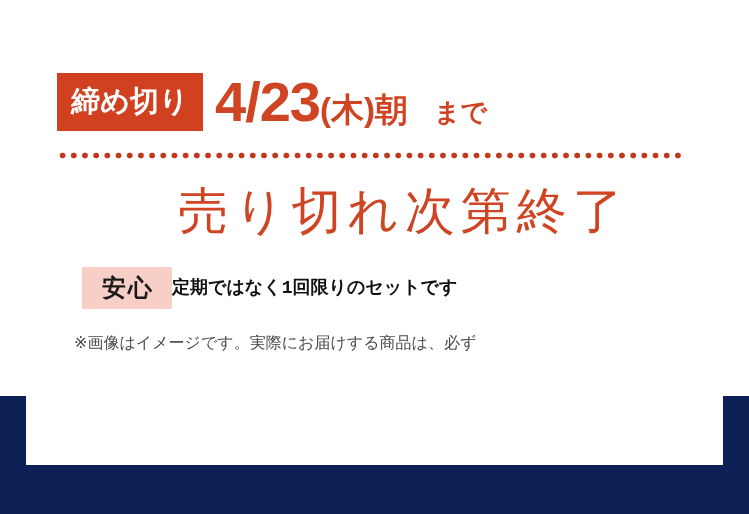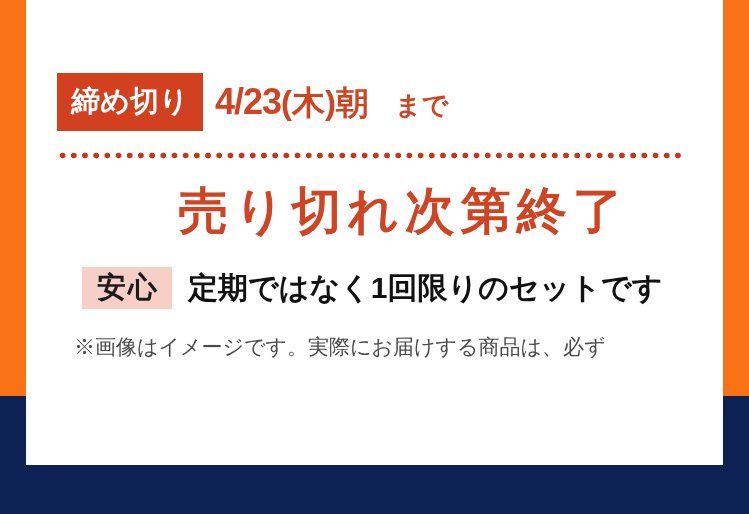--- a/index.html
+++ b/index.html
@@ -11,21 +11,21 @@
     height: 514px;
     background: #0d2156;
     font-family: "Liberation Sans", "DejaVu Sans", sans-serif;
     overflow: hidden;
   }
 
   #banner {
     position: relative;
     width: 749px;
     height: 396px;
-    background: #f97316;
+    background: #ffffff;
   }
 
   
   #panel {
     position: absolute;
     left: 26px;
     top: 0px;
     width: 697px;
     height: 465px;
     background: #ffffff;
@@ -60,21 +60,21 @@
   #deadline-text {
     margin-left: 12px;
     color: #cf4423;
     font-weight: bold;
     white-space: nowrap;
     display: flex;
     align-items: baseline;
     line-height: 1;
   }
   .dl-big {
-    font-size: 36px;
+    font-size: 56px;
     font-weight: bold;
     letter-spacing: -1px;
   }
   .dl-mid {
     font-size: 33px;
     font-weight: bold;
   }
   .dl-small {
     font-size: 26px;
     font-weight: bold;
@@ -97,21 +97,21 @@
   
   #headline {
     position: absolute;
     left: 26px;
     top: 182px;
     width: 697px;
     text-align: center;
     color: #cf4423;
     font-family: "Liberation Serif", "DejaVu Serif", serif;
     font-size: 50px;
-    font-weight: bold;
+    font-weight: normal;
     letter-spacing: 6px;
     text-indent: 6px;
     line-height: 1.18;
     white-space: nowrap;
   }
 
   
   #assurance-row {
     position: absolute;
     left: 56px;          
@@ -120,52 +120,51 @@
     height: 44px;
     display: flex;
     align-items: center;
   }
 
   #assurance-badge {
     width: 90px;
     height: 42px;
     background: #f7cfc6;
     color: #1a1a1a;
-    font-size: 29px;
+    font-size: 24px;
     font-weight: bold;
     display: flex;
     align-items: center;
     justify-content: center;
     flex: 0 0 auto;
     box-sizing: border-box;
     letter-spacing: 2px;
     text-indent: 2px;
   }
 
   #assurance-text {
-    margin-left: 16px;
     color: #111111;
-    font-size: 30px;
+    font-size: 18px;
     font-weight: bold;
     white-space: nowrap;
     letter-spacing: 0px;
     line-height: 1;
+    font-family: Liberation Mono, monospace;
   }
 
   
   #disclaimer {
     position: absolute;
     left: 48px;          
     top: 330px;
     width: 640px;
     color: #4a4a4a;
-    font-size: 21px;
+    font-size: 16px;
     line-height: 1.62;
     white-space: nowrap;
-    font-family: Liberation Serif, serif;
   }
   .disc-line-2 {
     padding-left: 24px;
   }
 </style>
 </head>
 <body>
 
 <div id="banner">
 

